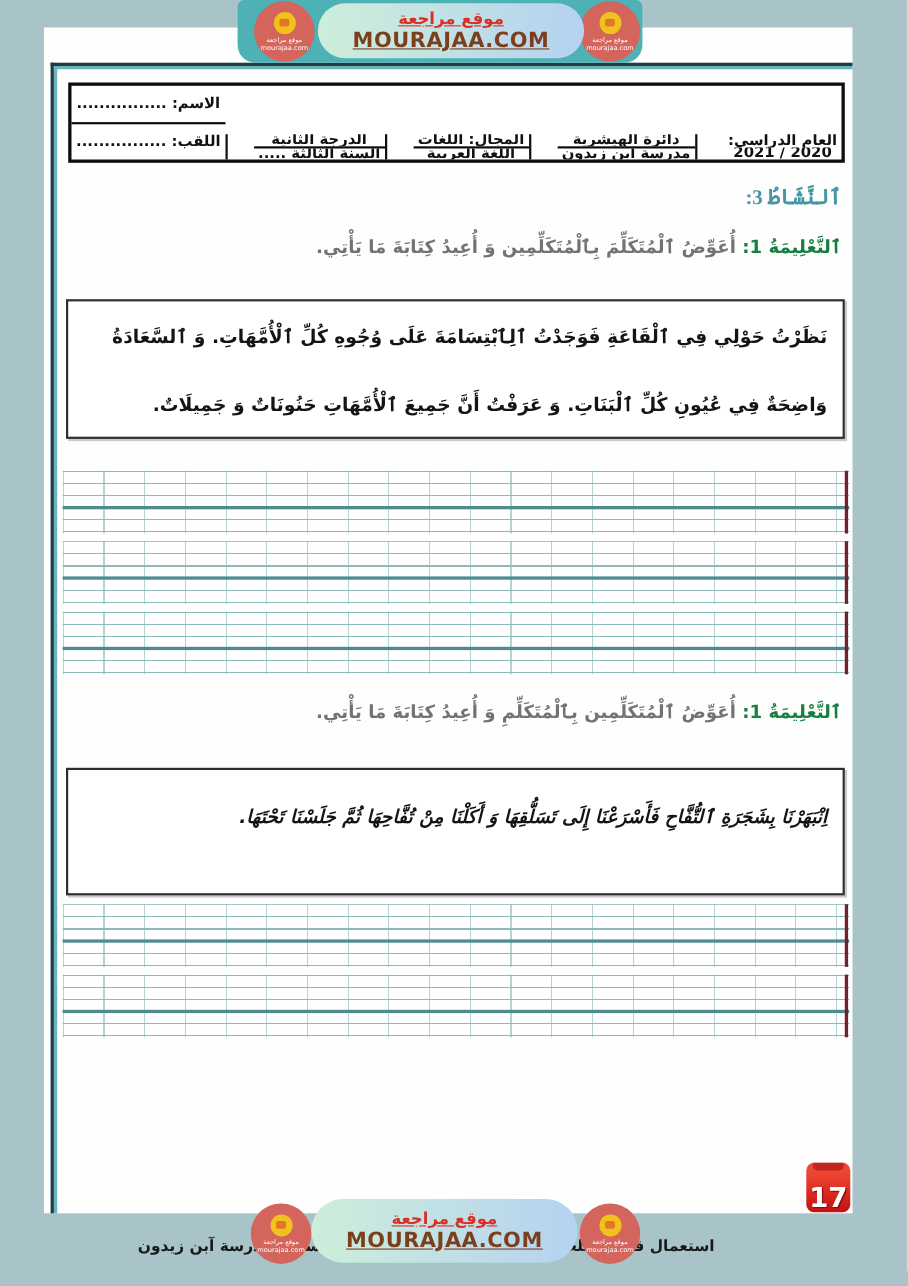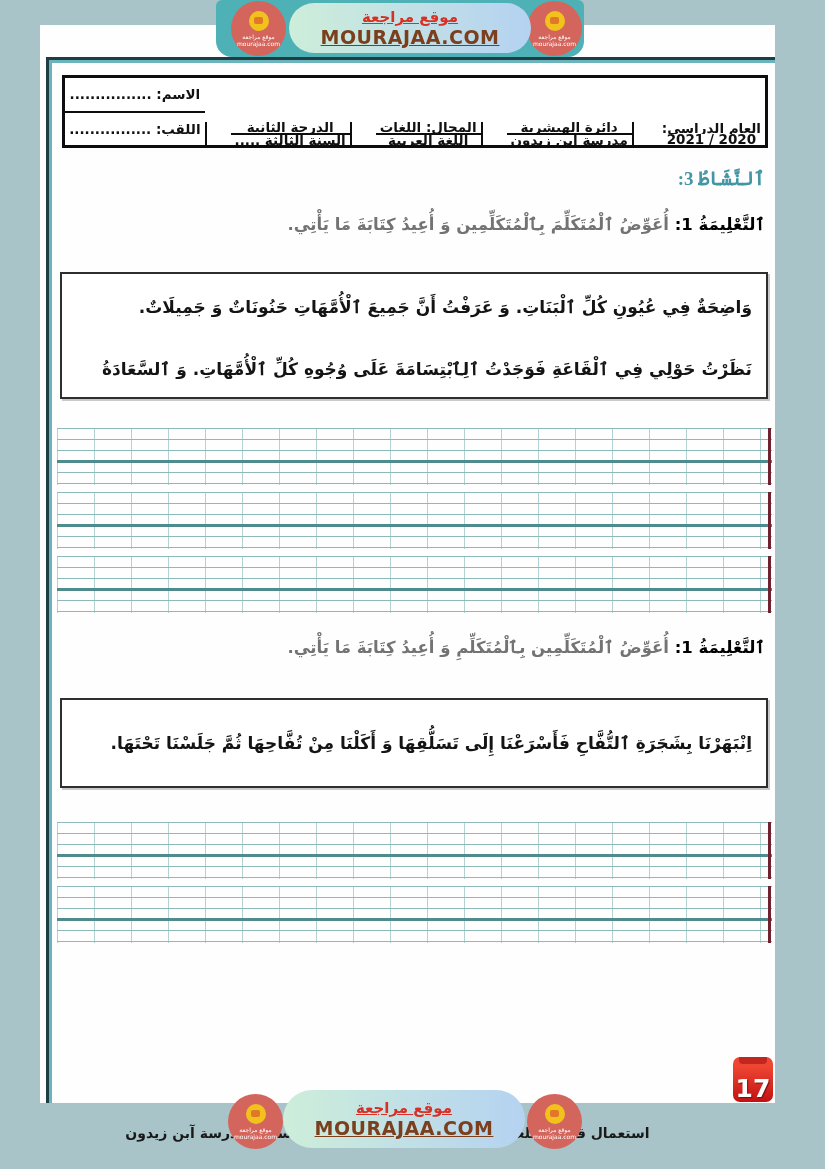--- a/index.html
+++ b/index.html
@@ -22,31 +22,31 @@
   .c0{flex-basis:19.5%;} .c1{flex-basis:20%;} .c2{flex-basis:20.5%;} .c3{flex-basis:20%;} .c4{flex-basis:20%;}
   .hcell { flex:1; display:flex; align-items:center; justify-content:center; padding:0 4px; white-space:nowrap; overflow:hidden; }
   .hcol:not(.merged) .hcell:first-child { border-bottom:2px solid #0d0d0d; }
   .year { direction:ltr; }
 
   
   .activity-title { position:absolute; right:10px; top:142px; direction:rtl;
                     color:#4596a4; font-weight:bold; font-size:19px;font-family:Liberation Serif, serif; }
   .instruction { position:absolute; right:10px; left:10px; direction:rtl; text-align:right;
                  font-weight:bold; font-size:16.5px; color:#1c1c1c; }
-  .ins-label { color:#000000; }
+  .ins-label { color:#15803d; }
   .ins-text  { color:#737373; }
 
   
   .passage-box { position:absolute; left:20px; width:708px; background:#fff;
                  border:2px solid #2e2e2e; box-shadow:2px 2px 0 #c9c9c9;
                  direction:rtl; text-align:right; font-weight:bold; font-size:17px; color:#141414;
                  padding:0 14px; }
   .box1 { top:247px; height:127px; }
   .box1 .passage-line { line-height:57px; margin-top:5px; white-space:nowrap; }
-  .box2 { top:673px; height:90px; }
+  .box2 { top:673px; height:116px;font-style:italic; }
   .box2 .passage-line { line-height:86px; white-space:nowrap; }
 
   
   .rules { position:absolute; left:17px; width:715px; }
   .rule-block { position:relative; height:57px; margin-bottom:7px;
     background-image:
       repeating-linear-gradient(to bottom, #8cbabb 0 1px, transparent 1px 11px),
       repeating-linear-gradient(to right, #b4d4d4 0 1px, transparent 1px 37px);
   }
   .rule-block::before { content:""; position:absolute; left:0; right:0; top:32px; height:3px; background:#4f8b8d; }
@@ -115,22 +115,22 @@
     </div>
   </div>
 
   <div class="activity-title" dir="rtl">ٱلنَّشَاطُ 3:</div>
 
   <div class="instruction" style="top:190px" dir="rtl">
     <span class="ins-label">ٱلتَّعْلِيمَةُ 1:</span><span class="ins-text"> أُعَوِّضُ ٱلْمُتَكَلِّمَ بِٱلْمُتَكَلِّمِين وَ أُعِيدُ كِتَابَةَ مَا يَأْتِي.</span>
   </div>
 
   <div class="passage-box box1" dir="rtl">
+    <div class="passage-line">نَظَرْتُ حَوْلِي فِي ٱلْقَاعَةِ فَوَجَدْتُ ٱلِٱبْتِسَامَةَ عَلَى وُجُوهِ كُلِّ ٱلْأُمَّهَاتِ. وَ ٱلسَّعَادَةُ</div>
     <div class="passage-line">وَاضِحَةٌ فِي عُيُونِ كُلِّ ٱلْبَنَاتِ. وَ عَرَفْتُ أَنَّ جَمِيعَ ٱلْأُمَّهَاتِ حَنُونَاتٌ وَ جَمِيلَاتٌ.</div>
-    <div class="passage-line">نَظَرْتُ حَوْلِي فِي ٱلْقَاعَةِ فَوَجَدْتُ ٱلِٱبْتِسَامَةَ عَلَى وُجُوهِ كُلِّ ٱلْأُمَّهَاتِ. وَ ٱلسَّعَادَةُ</div>
   </div>
 
   <div class="rules rules1">
     <div class="rule-block"></div>
     <div class="rule-block"></div>
     <div class="rule-block"></div>
   </div>
 
   <div class="instruction" style="top:613px" dir="rtl">
     <span class="ins-label">ٱلتَّعْلِيمَةُ 1:</span><span class="ins-text"> أُعَوِّضُ ٱلْمُتَكَلِّمِين بِٱلْمُتَكَلِّمِ وَ أُعِيدُ كِتَابَةَ مَا يَأْتِي.</span>

